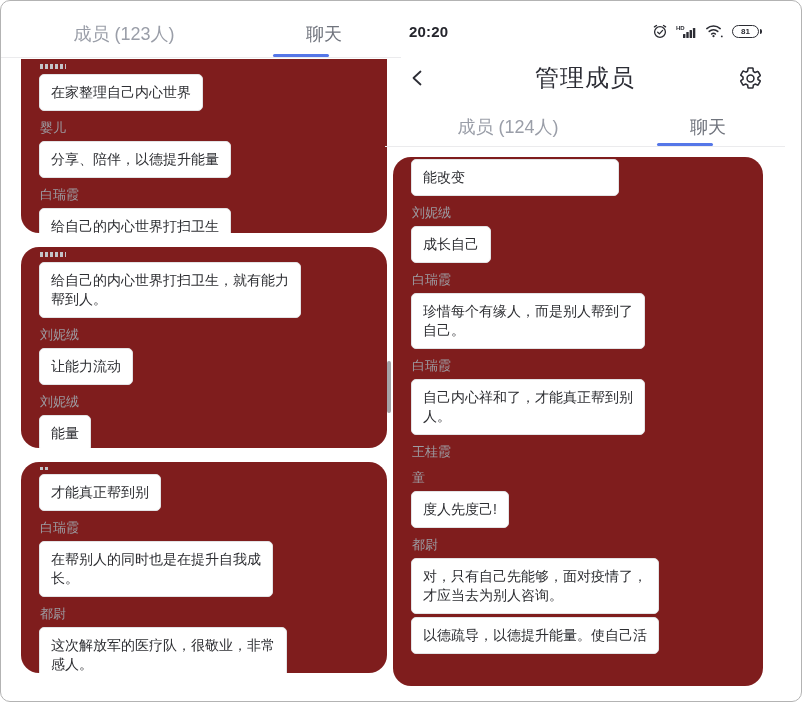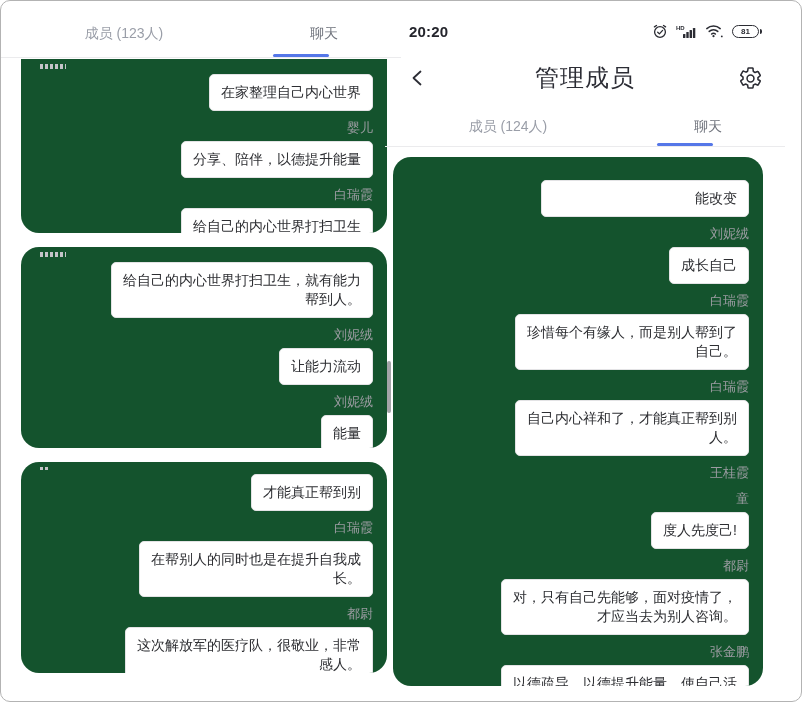--- a/index.html
+++ b/index.html
@@ -16,21 +16,21 @@
   .panel.right { left:384px; width:400px; }
 
   
   .tabbar {
     display:flex; height:47px; align-items:center;
     border-bottom:1px solid #ebebed;
   }
   .panel.left .tabbar { margin-top:10px; }
   .panel.right .tabbar { margin-top:6px; height:40px; }
   .tab {
-    flex:1; text-align:right; font-size:14px; color:#9a9ea8;
+    flex:1; text-align:right; font-size:18px; color:#9a9ea8;
     position:relative; height:100%; display:flex; align-items:center; justify-content:center;
     cursor:default;
     padding-left:46px;
   }
   .tab.active { color:#70747d; }
   .tab.active::after {
     content:""; position:absolute; bottom:0; left:50%; margin-left:-28px;
     width:56px; height:3.5px; border-radius:2px; background:#5577E8;
   }
 
@@ -54,43 +54,42 @@
   
   .navbar {
     display:flex; align-items:center; margin-top:14px; height:46px; padding:0 22px;
   }
   .nav-side { width:42px; display:flex; align-items:center; }
   .nav-side.end { justify-content:flex-end; }
   .nav-title { flex:1; text-align:center; font-size:24px; color:#2c2d35; font-weight:500; letter-spacing:1px; }
 
   
   .card {
-    background:#14532d; border-radius:18px; overflow:hidden;
+    background:#7f1d1d; border-radius:18px; overflow:hidden;
     padding:2px 14px 0 18px;
-    text-align:right;
   }
   .panel.left .card { margin:0 14px 0 20px; }
   #left-card-1 { margin-top:1px; height:174px; border-radius:0 0 18px 18px; }
   #left-card-2 { margin-top:14px; height:201px; }
   #left-card-3 { margin-top:14px; height:211px; }
   #right-card  { margin:10px 22px 0 8px; height:529px; }
 
   .msg { margin-bottom:3px; }
   .sender { font-size:13px; color:#9c9ca2; margin:8px 0 4px 1px; }
   .sender.sliver {
     width:26px; height:5px; margin:3px 0 5px 1px; overflow:hidden;
     background:repeating-linear-gradient(90deg,#c4c4c8 0 3px,rgba(0,0,0,0) 3px 5px);
   }
   #left-card-3 .sender.sliver { width:8px; height:3px; margin:3px 0 4px 1px; }
   .bubble {
     display:inline-block; background:#fff; border:1px solid #e3e3e5; border-radius:5px;
     padding:8px 11px; font-size:14px; line-height:19px; color:#2d2e32;
     white-space:pre-line; max-width:330px;
   }
-  #right-card .msg:first-child .bubble { min-width:208px;margin-top:21px; }
+  #right-card .msg:first-child .bubble { min-width:208px; }
 
   
   .scroll-thumb {
     position:absolute; left:386px; top:360px; width:3.5px; height:52px;
     background:#a4a4a8; border-radius:2px;
   }
 
   svg.icon { display:block; }
 </style>
 </head>
@@ -188,17 +187,17 @@
           <div class="msg"><div class="bubble">能改变</div></div>
           <div class="msg"><div class="sender">刘妮绒</div><div class="bubble">成长自己</div></div>
           <div class="msg"><div class="sender">白瑞霞</div><div class="bubble">珍惜每个有缘人，而是别人帮到了
 自己。</div></div>
           <div class="msg"><div class="sender">白瑞霞</div><div class="bubble">自己内心祥和了，才能真正帮到别
 人。</div></div>
           <div class="msg"><div class="sender">王桂霞</div></div>
           <div class="msg"><div class="sender">童</div><div class="bubble">度人先度己!</div></div>
           <div class="msg"><div class="sender">都尉</div><div class="bubble">对，只有自己先能够，面对疫情了，
 才应当去为别人咨询。</div></div>
-          <div class="msg"><div class="sender">张金鹏</div><div class="bubble">以德疏导，以德提升能量。使自己活</div></div>
+          <div class="msg"><div class="bubble">以德疏导，以德提升能量。使自己活</div></div>
         </div>
     </div>
   </section>
 </div>
 
 </body></html>

